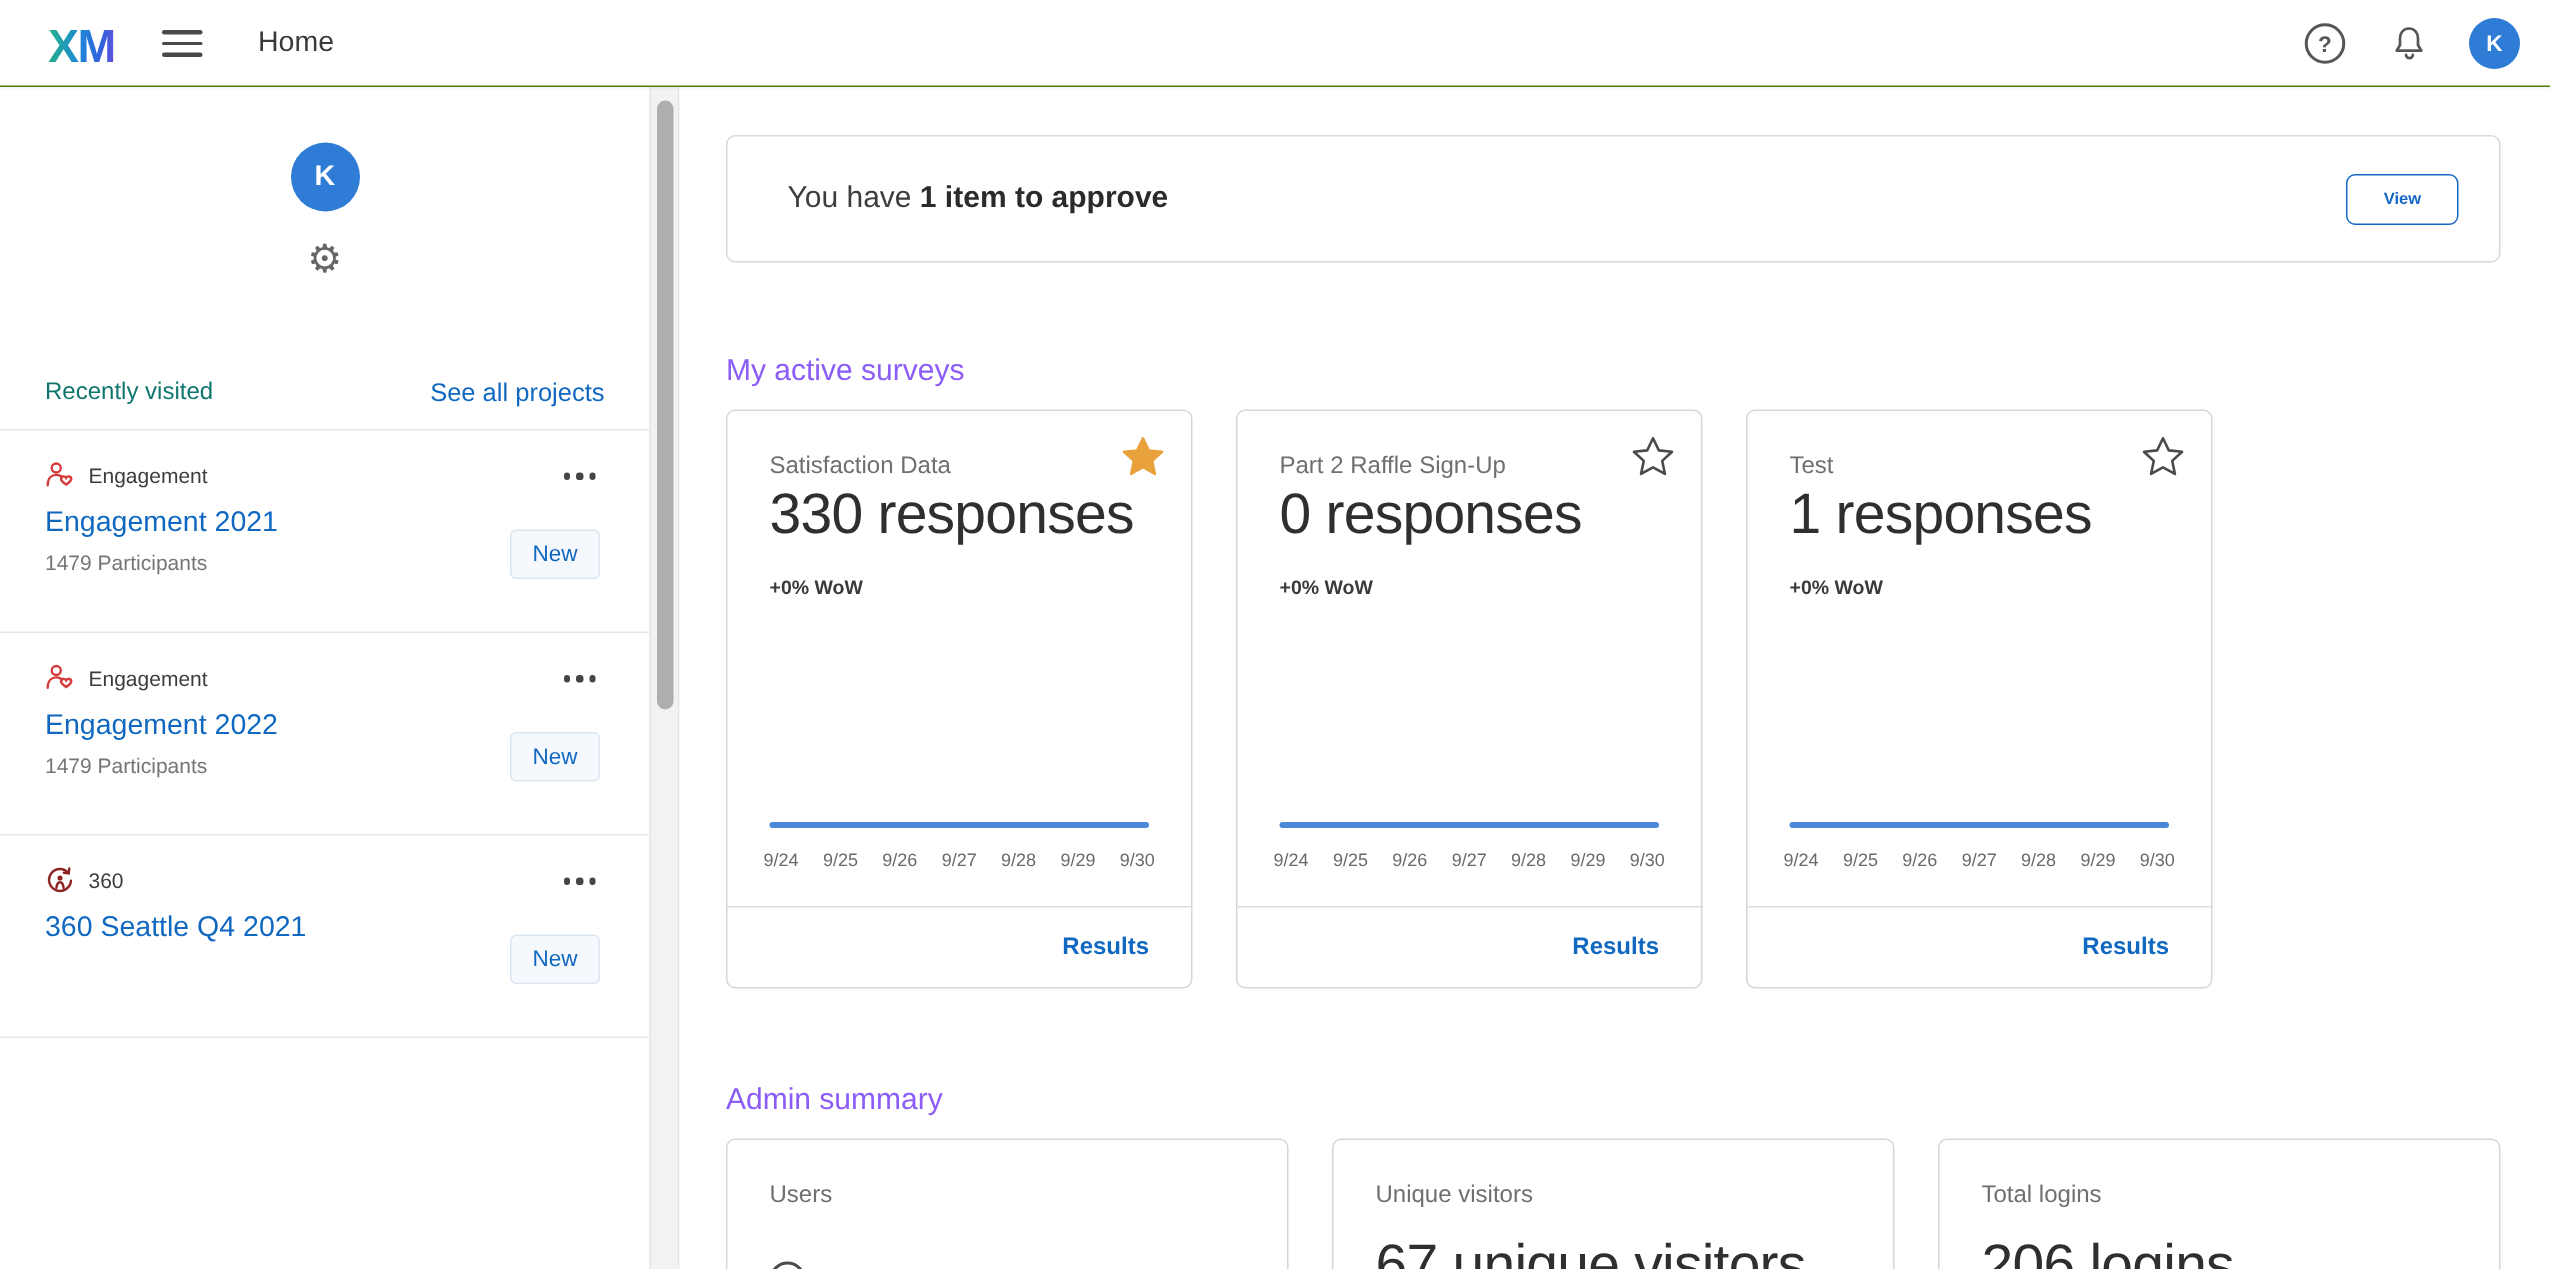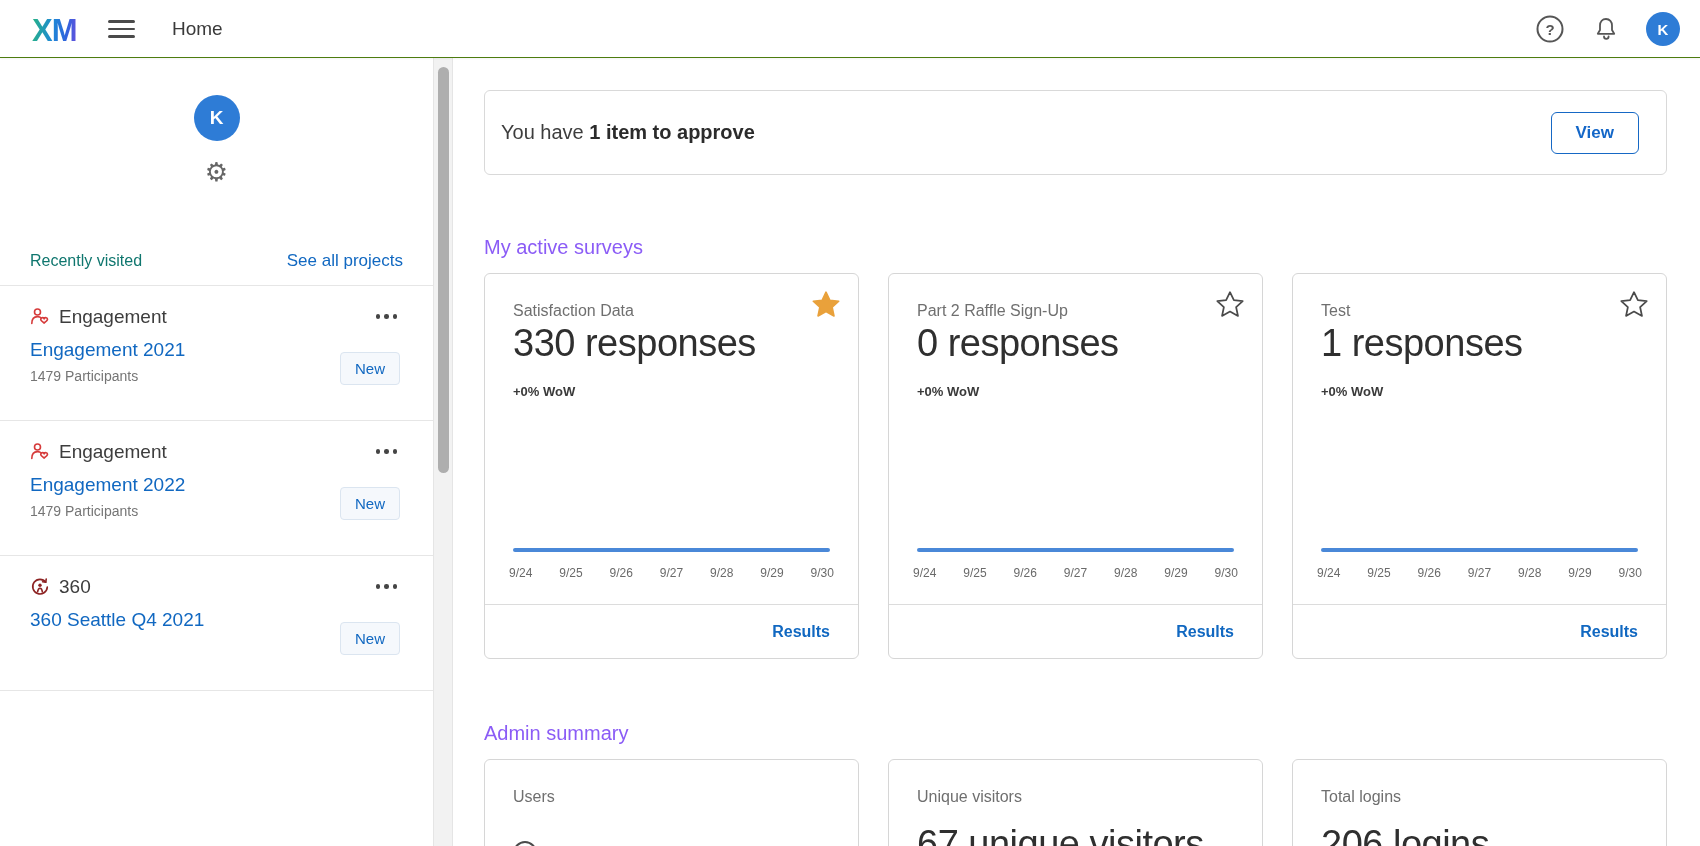--- a/index.html
+++ b/index.html
@@ -33,21 +33,21 @@
     margin:37px auto 0 auto; }
   .welcome { margin-top:22px; font-size:26px; color:#3d3d3d; }
   .gear { margin-top:18px; font-size:26px; color:#666; line-height:1; cursor:pointer; display:inline-block; }
   .sb-head-row { margin:66px 30px 0 30px; display:flex; align-items:center; justify-content:space-between; }
   .sb-head-label { font-size:16px; color:#0f766e; }
   .link { color:#1168c1; text-decoration:none; cursor:pointer; }
   .sb-see-all { font-size:17px; }
   .sb-divider { height:1px; background:#e6e6e6; margin:14px 0 0 0; }
   .proj-item { position:relative; padding:20px 30px 18px 30px; border-bottom:1px solid #e6e6e6; height:135px; }
   .proj-type-row { display:flex; align-items:center; gap:9px; }
-  .proj-type { font-size:19px; color:#3d3d3d; }
+  .proj-type { font-size:14px; color:#3d3d3d; }
   .dots { position:absolute; right:32px; top:24px; display:flex; gap:4px; cursor:pointer; padding:4px; }
   .dots i { width:4.5px; height:4.5px; border-radius:50%; background:#454545; }
   .proj-name { display:inline-block; margin-top:11px; font-size:19px; font-weight:500; }
   .proj-meta { margin-top:7px; font-size:14px; color:#757575; }
   .badge-new { position:absolute; right:33px; top:66px; background:#f5f8fc; border:1px solid #dbe5f0;
     border-radius:4px; color:#1168c1; font-size:15px; padding:7px 14px; cursor:pointer; }
   .sb-bottom { position:absolute; left:0; bottom:0; width:433px; height:91px; background:#fff; border-top:1px solid #e2e2e2; }
   .annot-box { position:absolute; left:21px; top:11px; width:416px; height:67px;
     border:6px solid #cc2b31; display:flex; align-items:center; justify-content:center; }
   .create-btn { width:386px; height:43px; background:#2770d8; border:none; border-radius:4px;
@@ -56,29 +56,29 @@
     border-radius:50%; background:#40121a; }
 
   
   .scroll-strip { position:relative; width:20px; height:788px; background:#f2f2f2;
     border-left:1px solid #e5e5e5; border-right:1px solid #e5e5e5; flex:none; }
   .scroll-thumb { position:absolute; left:4px; top:9px; width:11px; height:406px; border-radius:6px; background:#aeaeae; cursor:grab; }
 
   
   .main { position:relative; flex:1; height:788px; background:#fff; padding:0 33px 0 31px; overflow:hidden; }
   .banner { margin-top:32px; height:85px; background:#fff; border:1px solid #d9d9d9; border-radius:6px;
-    display:flex; align-items:center; justify-content:space-between; padding:0 27px 0 16px; }
+    display:flex; align-items:center; justify-content:space-between; padding:0 27px 0 40px; }
   .banner-text { font-size:20px; color:#3d3d3d; }
   .banner-text b { color:#2b2b2b; }
   .view-btn { background:#fff; border:1.5px solid #1668c5; border-radius:6px; color:#1467c8;
-    font-size:17px; font-weight:600; font-family:"Liberation Sans",sans-serif; padding:10px 24px; cursor:pointer; }
+    font-size:11px; font-weight:600; font-family:"Liberation Sans",sans-serif; padding:10px 24px; cursor:pointer; }
   .section-h { margin-top:58px; margin-bottom:12px; font-size:20px; color:#8b5cf6; line-height:28px; }
   .section-h.admin { margin-top:60px; }
   .cards-row { display:flex; gap:29px; }
-  .scard { position:relative; width:375px; height:386px; background:#fff; border:1px solid #d6d6d6; border-radius:6px; flex:none; }
+  .scard { position:relative; width:311px; height:386px; background:#fff; border:1px solid #d6d6d6; border-radius:6px; flex:none; }
   .scard-title { position:absolute; top:28px; left:28px; font-size:16px; color:#6f6f6f; }
   .star { position:absolute; top:16px; right:18px; width:28px; height:28px; cursor:pointer; }
   .star polygon { stroke-linejoin:round; }
   .star.filled polygon { fill:#E9A13B; stroke:#E9A13B; stroke-width:1.5; }
   .star.outline polygon { fill:none; stroke:#4a4a4a; stroke-width:1.6; }
   .resp-num { position:absolute; top:48px; left:28px; font-size:38px; color:#2f2f2f; letter-spacing:-.5px; white-space:nowrap; }
   .wow { position:absolute; top:110px; left:28px; font-size:13px; font-weight:700; color:#3a3a3a; }
   .sparkline { position:absolute; top:274px; left:28px; right:28px; height:4px; border-radius:2px; background:#4a88d8; }
   .dates-row { position:absolute; top:292px; left:24px; right:24px; display:flex; justify-content:space-between; }
   .dates-row span { font-size:12px; color:#6a6a6a; }

